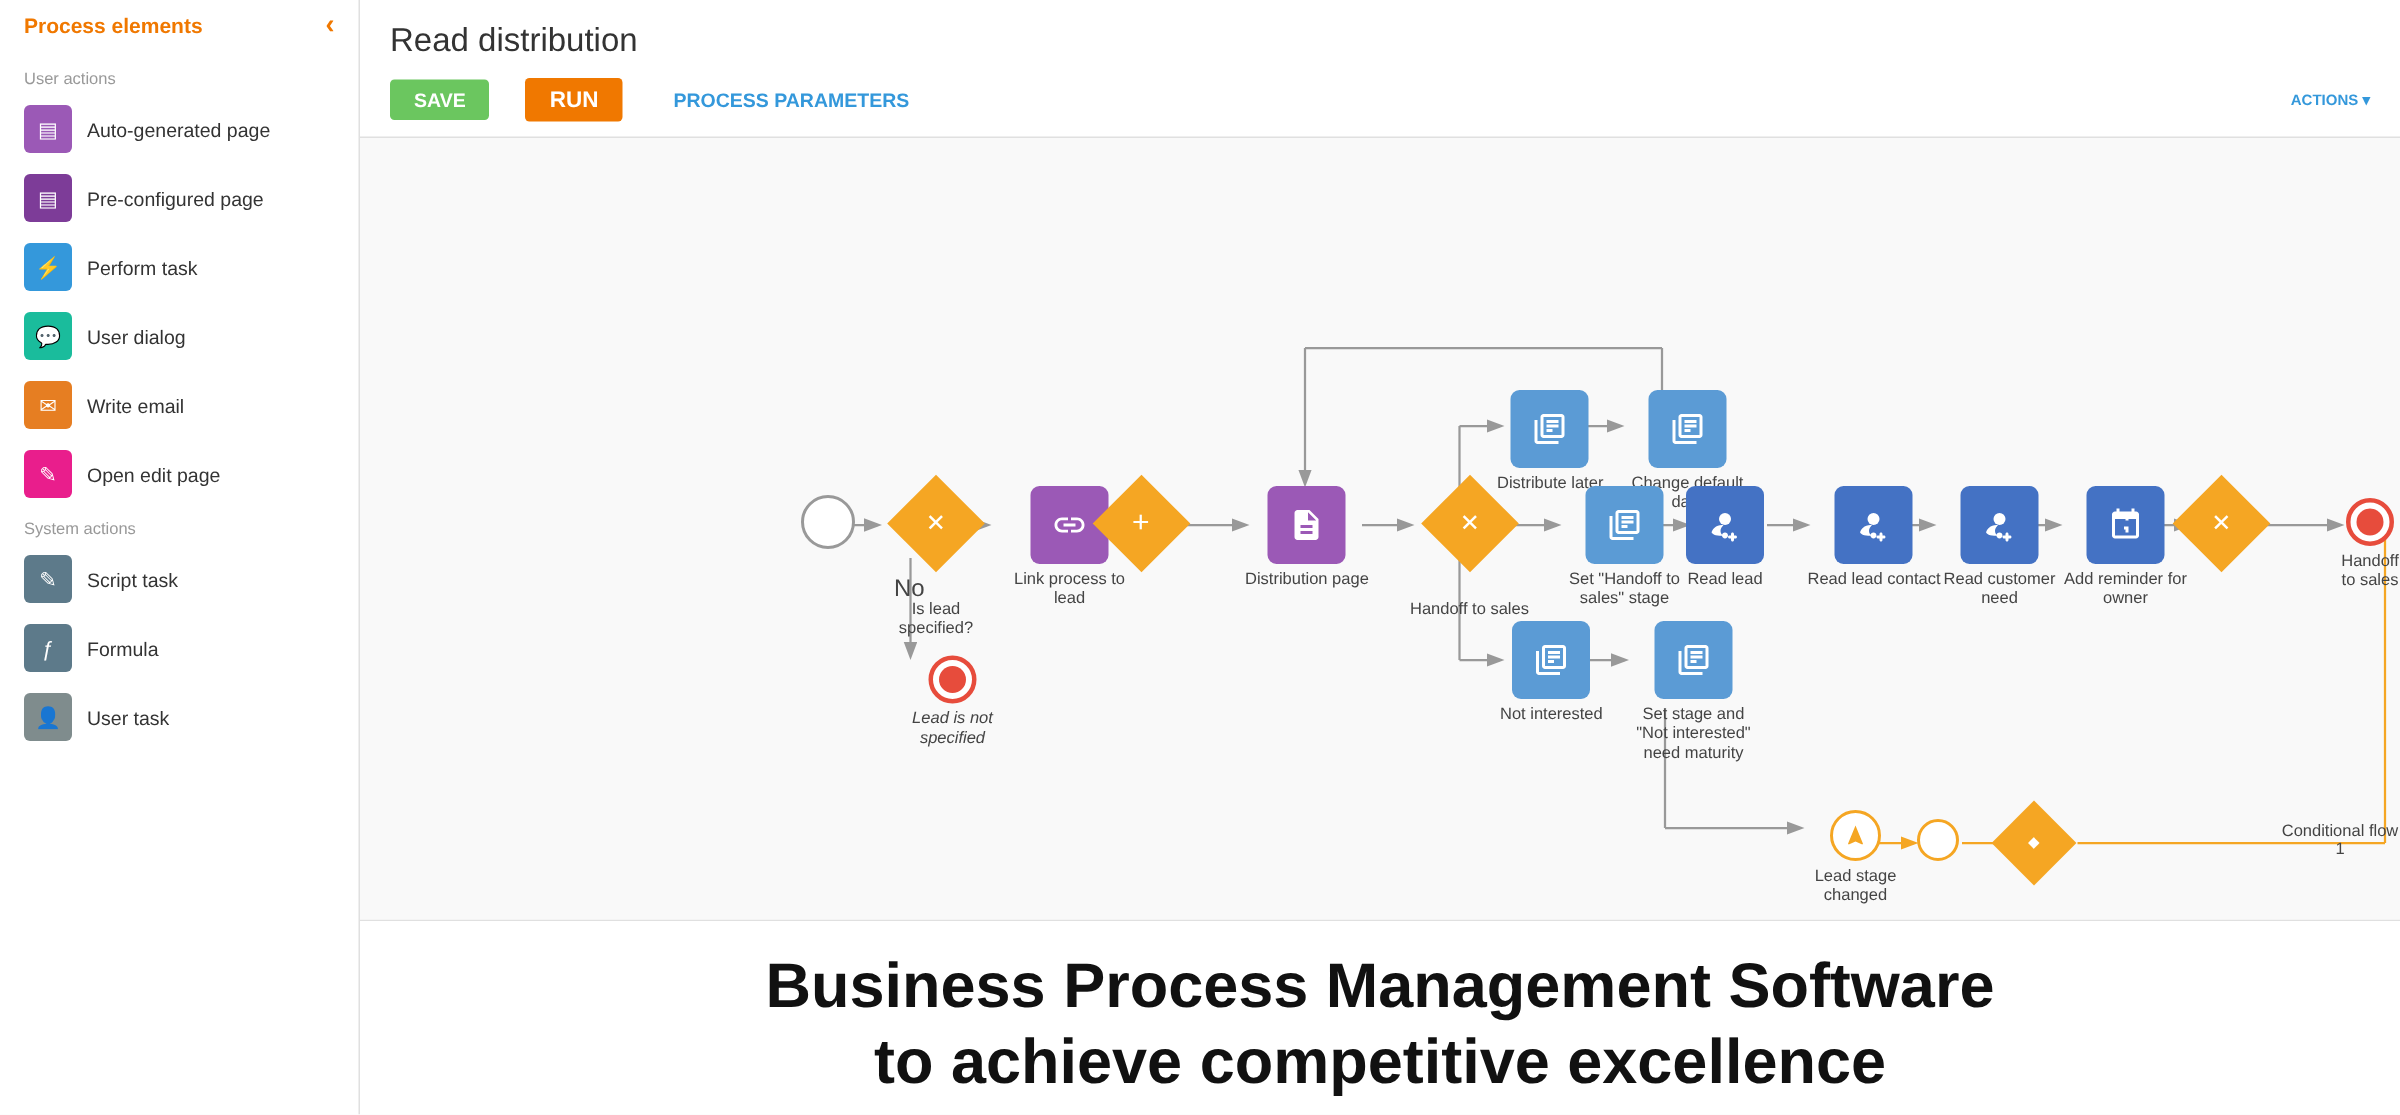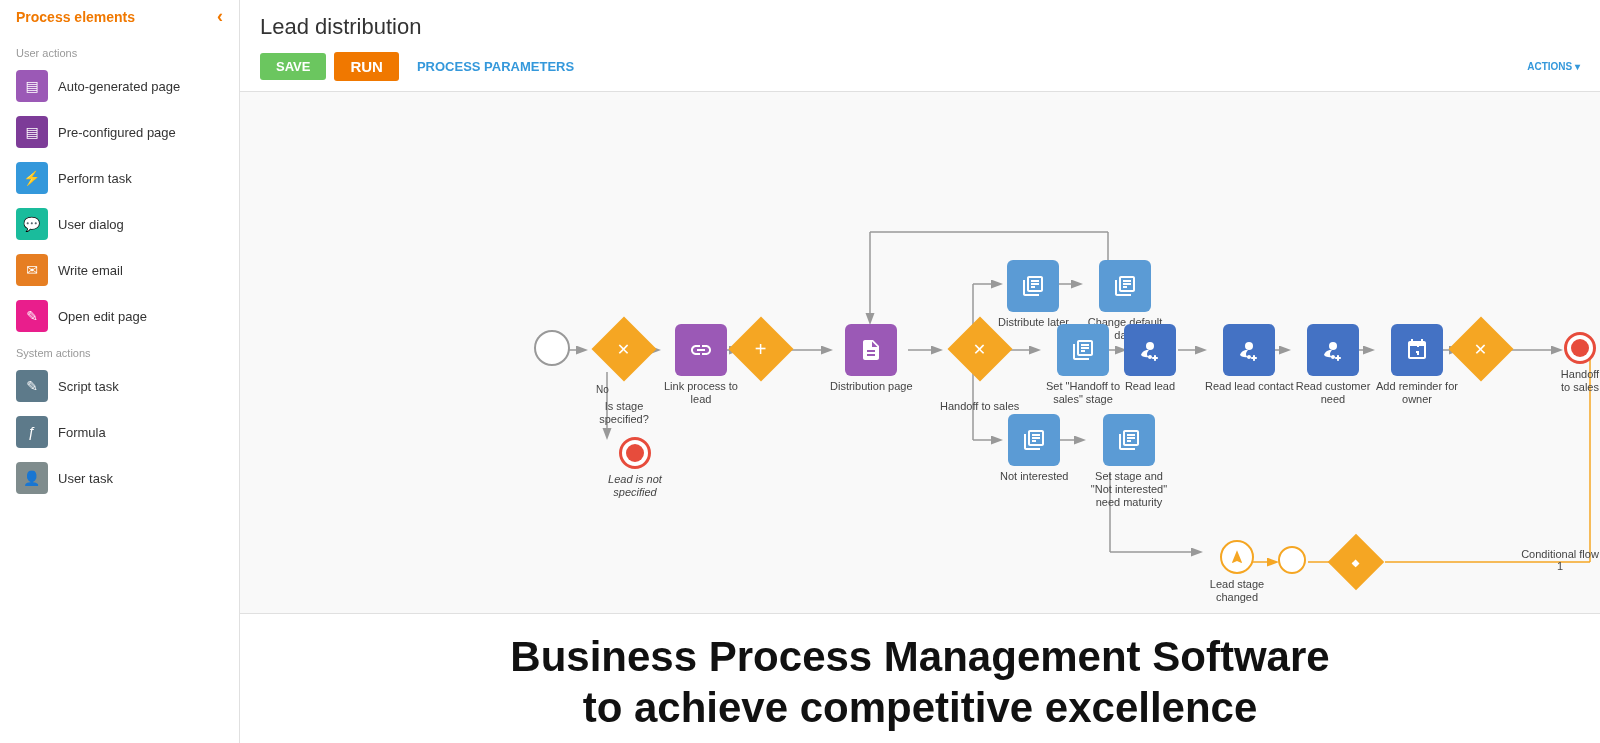--- a/index.html
+++ b/index.html
@@ -83,21 +83,21 @@
     }
     .main-title {
       font-size: 22px;
       color: #333;
       font-weight: 400;
       margin-bottom: 12px;
     }
     .toolbar {
       display: flex;
       align-items: center;
-      gap: 8px;
+      gap: 24px;
       justify-content: space-between;
     }
     .btn-save {
       background: #6bc65f;
       color: #fff;
       border: none;
       padding: 6px 16px;
       font-size: 13px;
       font-weight: 600;
       border-radius: 3px;
@@ -273,21 +273,21 @@
       <span>Formula</span>
     </div>
     <div class="sidebar-item">
       <div class="sidebar-icon icon-gray">👤</div>
       <span>User task</span>
     </div>
   </div>
 
   <div class="main-area">
     <div class="main-header">
-      <div class="main-title">Lead distribution</div>
+      <div class="main-title">Read distribution</div>
       <div class="toolbar">
         <button class="btn-save">SAVE</button>
         <button class="btn-run">RUN</button>
         <button class="btn-process-params">PROCESS PARAMETERS</button>
         <button class="btn-actions">ACTIONS ▾</button>
       </div>
     </div>
 
     <div class="canvas">
       <svg class="diagram-svg">
@@ -354,33 +354,33 @@
       </svg>
 
       <div class="process-node" style="left:294px;top:238px;">
         <div class="circle-start"></div>
       </div>
 
       <div class="process-node" style="left:344px;top:234px;">
         <div class="diamond">
           <span class="diamond-inner" style="font-size:16px;color:#fff;">✕</span>
         </div>
-        <div class="node-label" style="margin-top:28px;max-width:80px;">Is stage specified?</div>
-      </div>
-
-      <div style="position:absolute;left:356px;top:292px;font-size:10px;color:#444;">No</div>
+        <div class="node-label" style="margin-top:28px;max-width:80px;">Is lead specified?</div>
+      </div>
+
+      <div style="position:absolute;left:356px;top:292px;font-size:16px;color:#444;">No</div>
 
       <div class="process-node" style="left:350px;top:345px;font-style:italic;">
         <div class="circle-end-red">
           <div class="circle-end-inner"></div>
         </div>
         <div class="node-label">Lead is not specified</div>
       </div>
 
-      <div class="process-node" style="left:416px;top:232px;">
+      <div class="process-node" style="left:428px;top:232px;">
         <div class="node-box icon-purple" style="width:52px;height:52px;border-radius:6px;">
           <svg width="24" height="24" viewBox="0 0 24 24" fill="white">
               <path d="M3.9 12c0-1.71 1.39-3.1 3.1-3.1h4V7H7c-2.76 0-5 2.24-5 5s2.24 5 5 5h4v-1.9H7c-1.71 0-3.1-1.39-3.1-3.1zM8 13h8v-2H8v2zm9-6h-4v1.9h4c1.71 0 3.1 1.39 3.1 3.1s-1.39 3.1-3.1 3.1h-4V17h4c2.76 0 5-2.24 5-5s-2.24-5-5-5z"></path>
             </svg>
         </div>
         <div class="node-label">Link process to lead</div>
       </div>
 
       <div class="process-node" style="left:498px;top:234px;">
         <div class="diamond">

